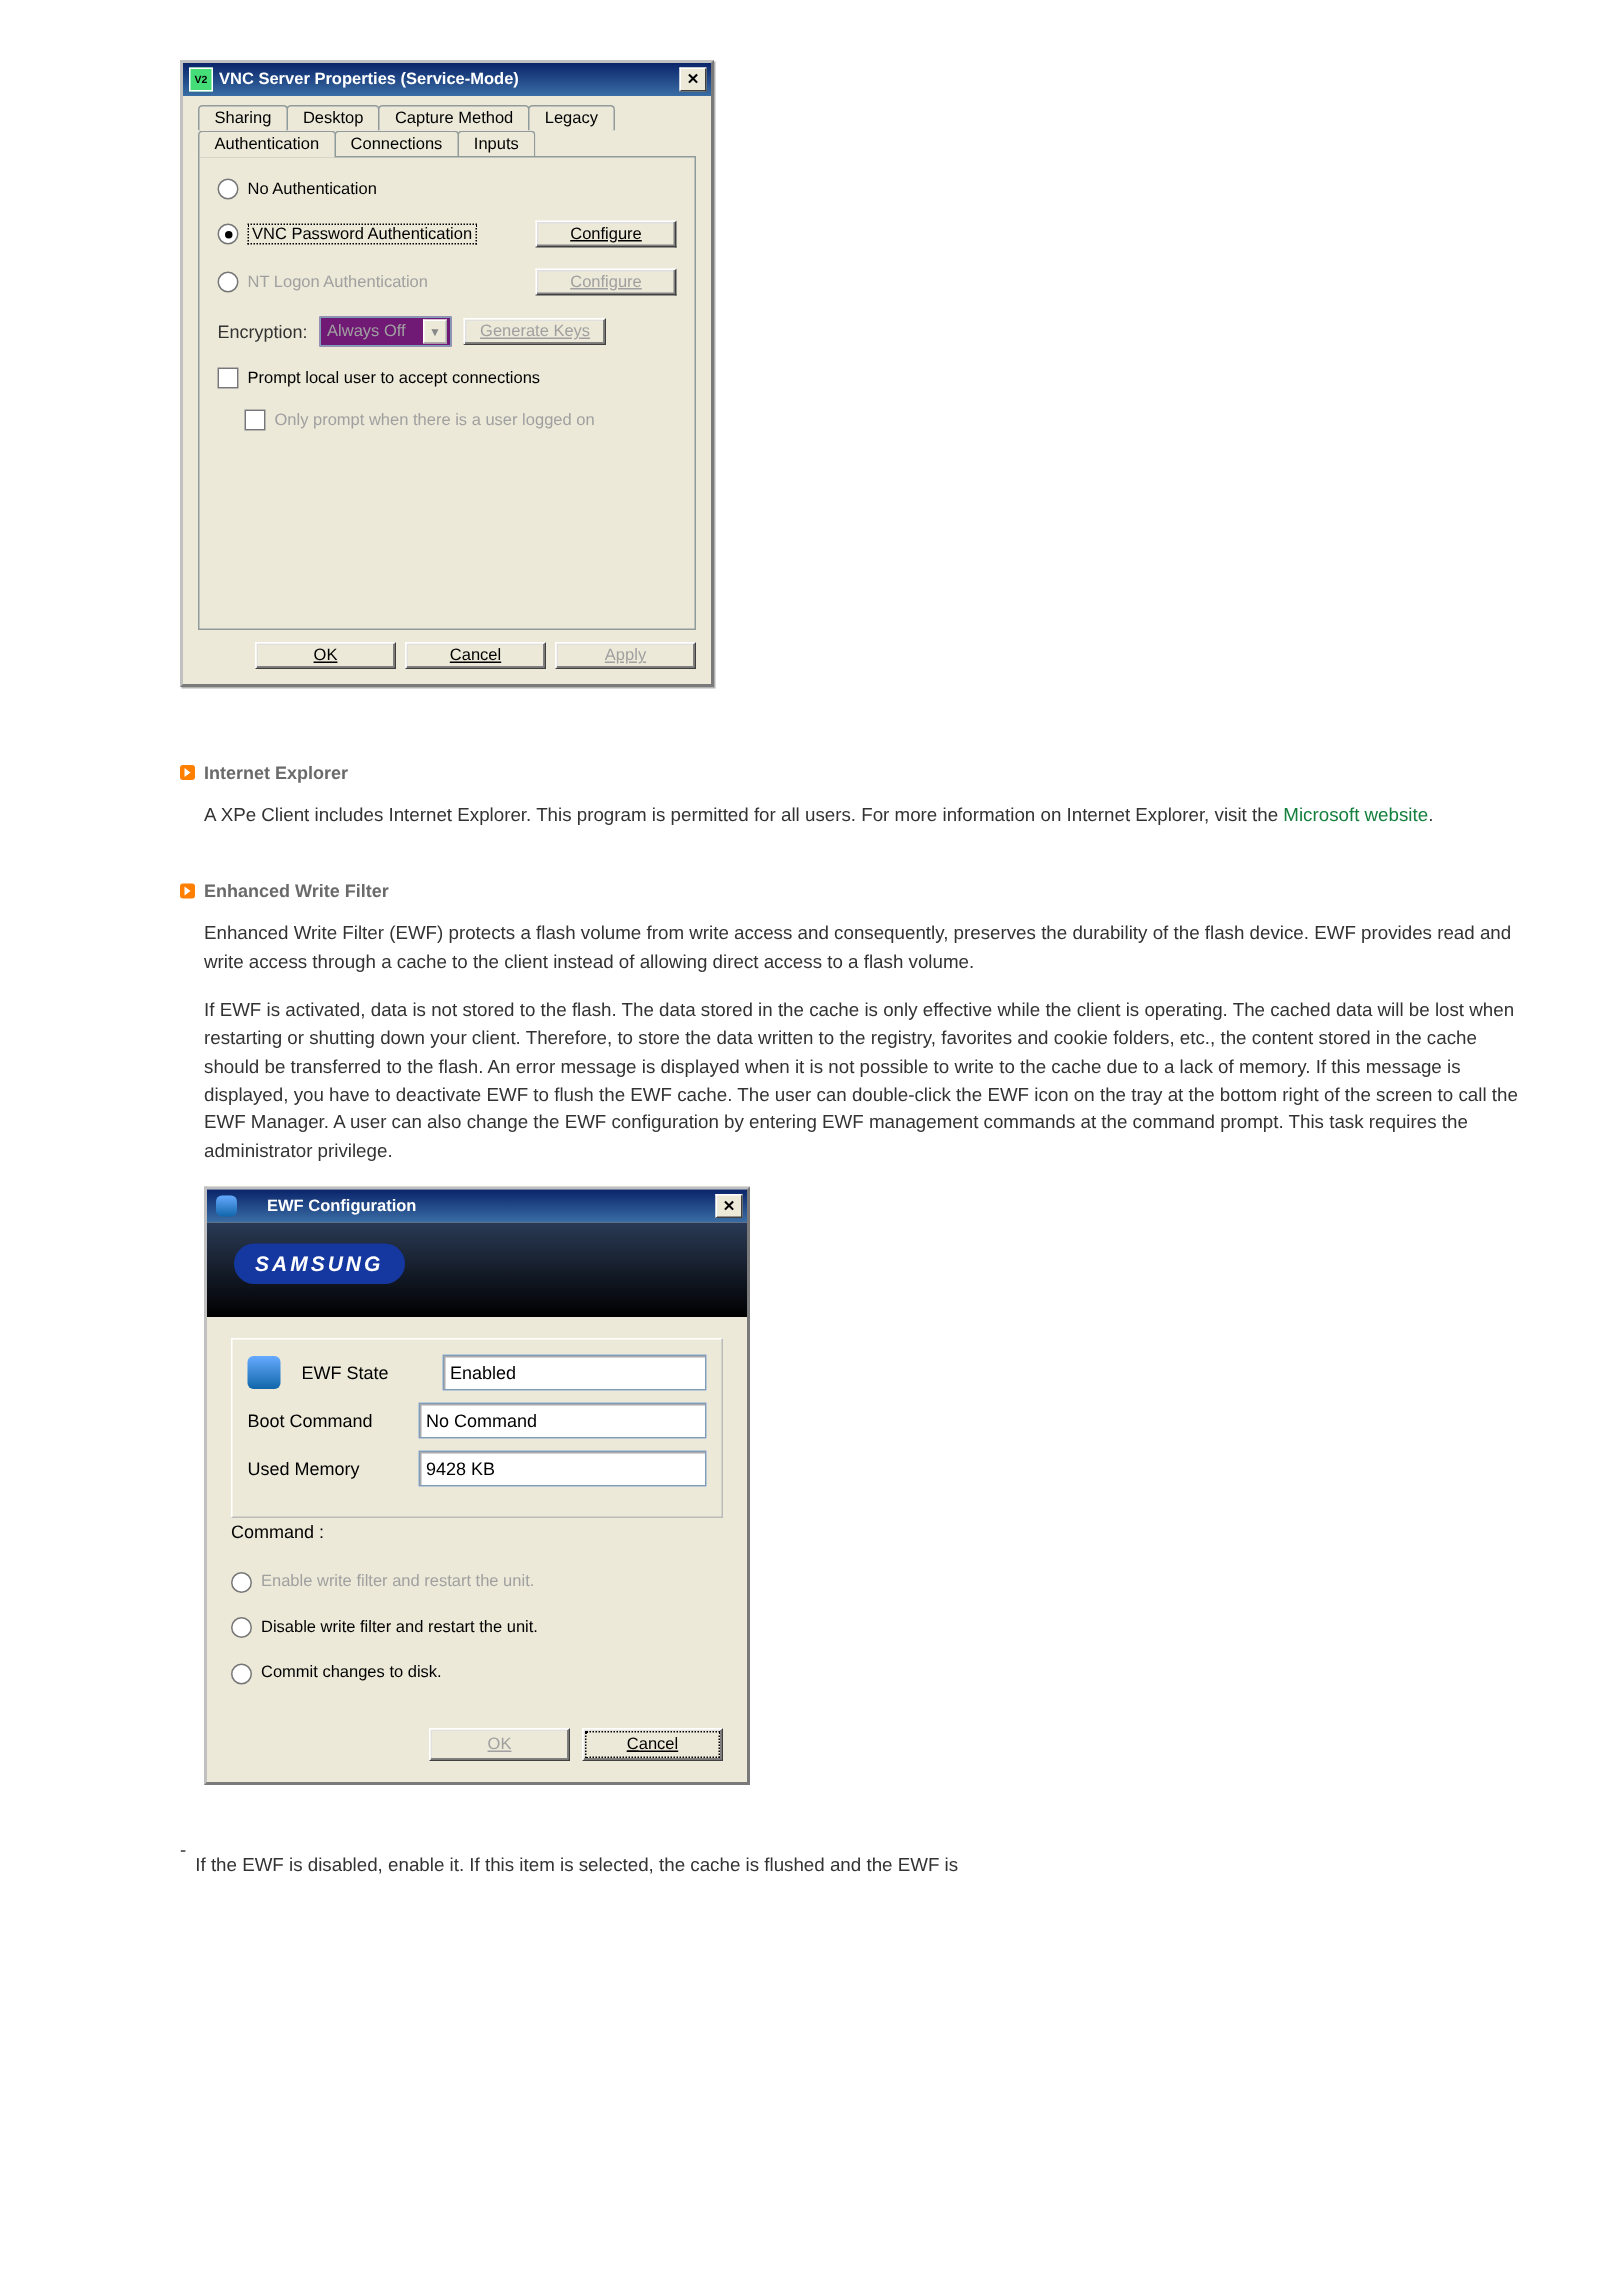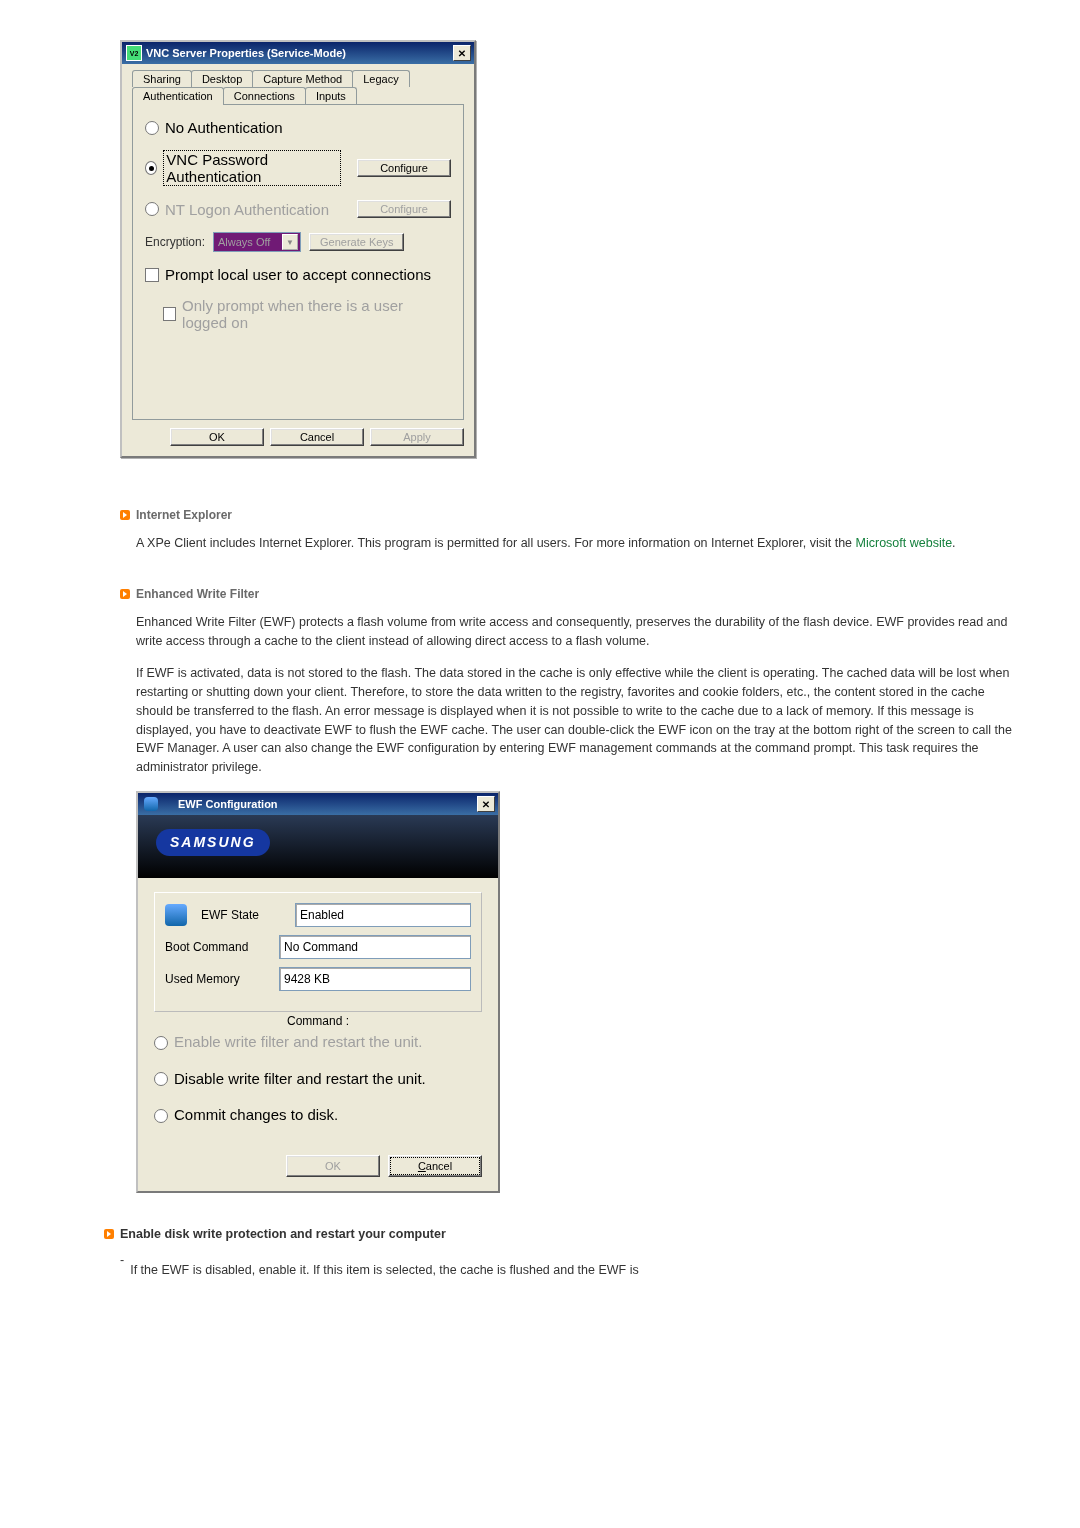--- a/index.html
+++ b/index.html
@@ -83,21 +83,21 @@
     padding: 14px 12px 20px 12px;
     margin-top: -1px;
     position: relative;
     min-height: 280px;
   }
   .radio-row, .check-row {
     display: flex;
     align-items: center;
     gap: 6px;
     margin-bottom: 14px;
-    font-size: 15px;
+    font-size: 11px;
     color: #000;
   }
   .radio {
     width: 12px; height: 12px;
     border: 1px solid #777;
     border-radius: 50%;
     background: #fff;
     display: inline-flex; align-items: center; justify-content: center;
   }
   .radio.selected::after {
@@ -116,20 +116,21 @@
     font-size: 11px;
     background: #ece9d8;
     border: 1px solid #404040;
     border-top-color: #fff;
     border-left-color: #fff;
     padding: 2px 10px;
     min-width: 72px;
     text-align: center;
     box-shadow: inset -1px -1px 0 #808080, inset 1px 1px 0 #dfdfdf;
     color: #000;
+    text-decoration: underline;
   }
   .win-btn.disabled { color: #a0a0a0; }
   .inline-combo {
     display:inline-flex; align-items:center;
     border: 1px solid #7f9db9;
     background: #701a75;
     font-size: 11px;
     color: #a0a0a0;
     padding: 1px 2px 1px 4px;
     min-width: 80px;
@@ -380,21 +381,21 @@
             <div class="status-row">
               <span class="lbl">Boot Command</span>
               <span class="sunken-field">No Command</span>
             </div>
             <div class="status-row">
               <span class="lbl">Used Memory</span>
               <span class="sunken-field">9428 KB</span>
             </div>
           </div>
 
-          <div style="margin-bottom:1px;text-align:center;">Command :</div>
+          <div style="margin-bottom:16px;">Command :</div>
 
           <div class="radio-row disabled">
             <span class="radio"></span>
             <span>Enable write filter and restart the unit.</span>
           </div>
           <div class="radio-row">
             <span class="radio"></span>
             <span>Disable write filter and restart the unit.</span>
           </div>
           <div class="radio-row">
@@ -406,23 +407,19 @@
             <div class="win-btn disabled">OK</div>
             <div class="win-btn dotted-focus"><u>C</u><span>ancel</span></div>
           </div>
         </div>
       </div>
 
     </div>
   </div>
 
   <div class="section" style="margin-top:12px;">
-    <div class="sub-head">
-      <span class="head-icon"></span>
-      <span>Enable disk write protection and restart your computer</span>
-    </div>
     <div class="section-body" style="display:flex;">
       <span class="dash-bullet">-</span>
       <p style="margin-top:10px;">If the EWF is disabled, enable it. If this item is selected, the cache is flushed and the EWF is</p>
     </div>
   </div>
 
 </div>
 
 </body></html>

